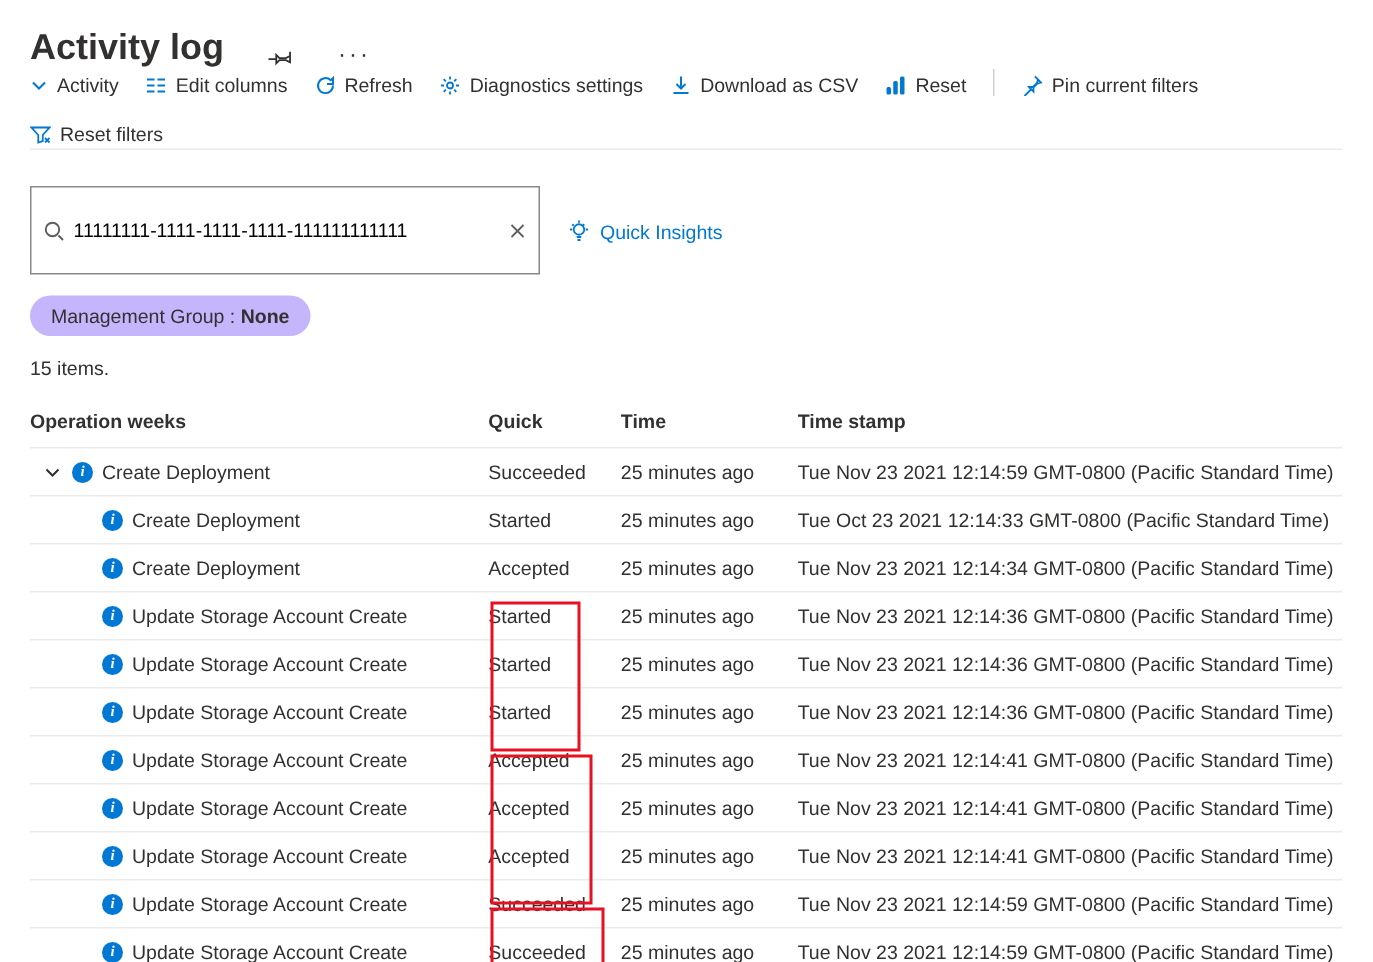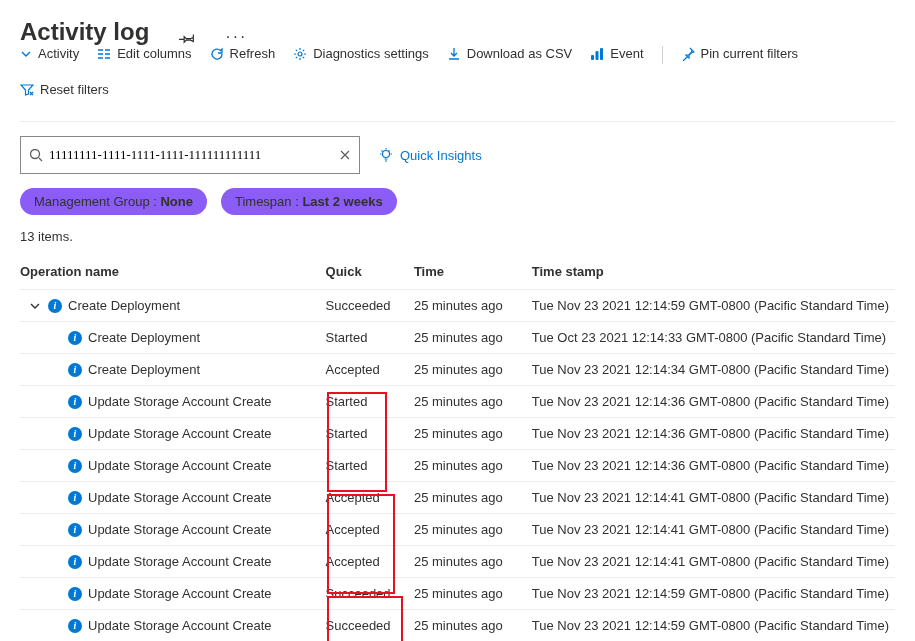--- a/index.html
+++ b/index.html
@@ -10,41 +10,41 @@
     font-size: 13px;
     color: #323130;
     background: #fff;
     width: 915px;
   }
   .title-row { display: flex; align-items: flex-end; gap: 30px; }
   .page-title { font-size: 24px; font-weight: 600; margin: 0; }
   .icon-btn { cursor: pointer; color: #323130; display: inline-flex; }
 
   .toolbar {
-    display: flex; align-items: flex-start; gap: 18px;
-    border-bottom: 1px solid #edebe9; padding-bottom: 24px; margin-bottom: 14px;
+    display: flex; align-items: flex-end; gap: 18px;
+    border-bottom: 1px solid #edebe9; padding-bottom: 2px; margin-bottom: 24px;
     flex-wrap: wrap;
   }
   .tool-item { display: inline-flex; align-items: center; gap: 6px; color: #323130; cursor: pointer; font-size: 13px; }
   .tool-item svg { flex-shrink: 0; }
   .tool-sep { width: 1px; height: 18px; background: #d2d0ce; }
 
   .search-row { display: flex; align-items: center; gap: 18px; margin-bottom: 14px; }
   .search-box {
     display: flex; align-items: center; border: 1px solid #8a8886;
-    padding: 8px 8px; width: 340px; gap: 6px; font-family: Liberation Serif, serif;
+    padding: 19px 8px; width: 340px; gap: 6px;
   }
   .search-box input {
     border: none; outline: none; flex: 1; font-size: 13px; font-family: inherit; padding: 2px 0;
   }
   .quick-insights { display: inline-flex; align-items: flex-end; gap: 6px; color: #0078d4; cursor: pointer; }
 
   .pill-row { display: flex; gap: 14px; margin-bottom: 14px; flex-wrap: wrap; }
   .pill {
-    background: #8b5cf6; border-radius: 14px; padding: 6px 14px;
+    background: #c4b5fd; border-radius: 14px; padding: 6px 14px;
     font-size: 13px; color: #323130; cursor: pointer;
   }
   .pill b { font-weight: 600; }
 
   .count-label { font-size: 13px; margin-bottom: 10px; }
 
   table { width: 100%; border-collapse: collapse; }
   thead th {
     text-align: left; font-weight: 600; font-size: 13px;
     border-bottom: 1px solid #edebe9; padding: 10px 6px 10px 0;
@@ -119,21 +119,21 @@
         <path d="M7 1v8M4 6l3 3 3-3M2 12h10"></path>
       </svg>
     <span>Download as CSV</span>
   </span>
   <span class="tool-item">
     <svg width="14" height="14" viewBox="0 0 14 14" fill="#0078d4">
         <rect x="1" y="8" width="3" height="5" rx="1"></rect>
         <rect x="5.5" y="4" width="3" height="9" rx="1"></rect>
         <rect x="10" y="1" width="3" height="12" rx="1"></rect>
       </svg>
-    <span>Event</span>
+    <span>Reset</span>
   </span>
   <span class="tool-sep"></span>
   <span class="tool-item">
     <svg width="14" height="14" viewBox="0 0 14 14" fill="none" stroke="#0078d4" stroke-width="1.2">
         <path d="M9 1l4 4-2.5.8L8 8.3V11L6.5 9.5 2 14l4.5-4.5L5 8h2.7l2.5-2.5L11 3z"></path>
       </svg>
     <span>Pin current filters</span>
   </span>
   <span class="tool-item">
     <svg width="14" height="14" viewBox="0 0 14 14" fill="none" stroke="#0078d4" stroke-width="1.2">
@@ -161,38 +161,35 @@
         <path d="M6.5 12h3M7 14h2M8 1v1.5M2 7H3.5M12.5 7H14M3.5 3.5l1 1M11.5 3.5l-1 1"></path>
       </svg>
     <span>Quick Insights</span>
   </span>
 </div>
 
 <div class="pill-row">
   <span class="pill">
     <span>Management Group : </span><b>None</b>
   </span>
-  <span class="pill">
-    <span>Timespan : </span><b>Last 2 weeks</b>
-  </span>
-</div>
-
-<div class="count-label">13 items.</div>
+</div>
+
+<div class="count-label">15 items.</div>
 
 <div style="position:relative;">
 <table>
   <colgroup>
         <col class="col-op">
         <col class="col-status">
         <col class="col-time">
         <col>
       </colgroup>
   <thead>
     <tr>
-      <th>Operation name</th>
+      <th>Operation weeks</th>
       <th>Quick</th>
       <th>Time</th>
       <th>Time stamp</th>
     </tr>
   </thead>
   <tbody id="tbody">
         <tr>
           <td>
             <div class="op-cell level-0">
               <span class="chevron">

